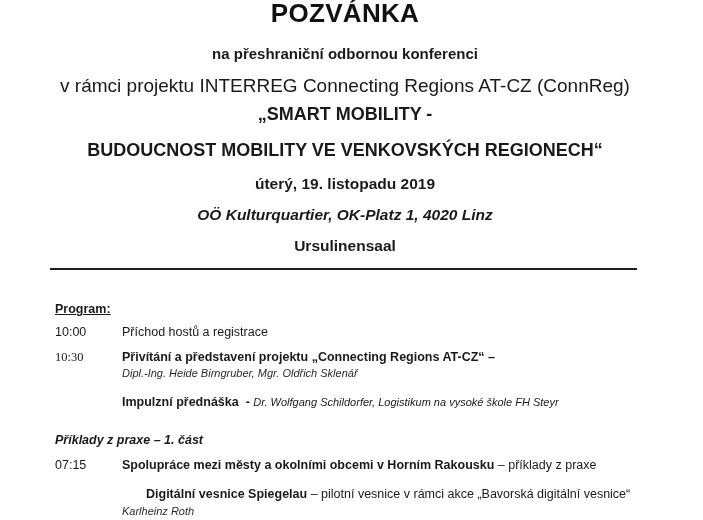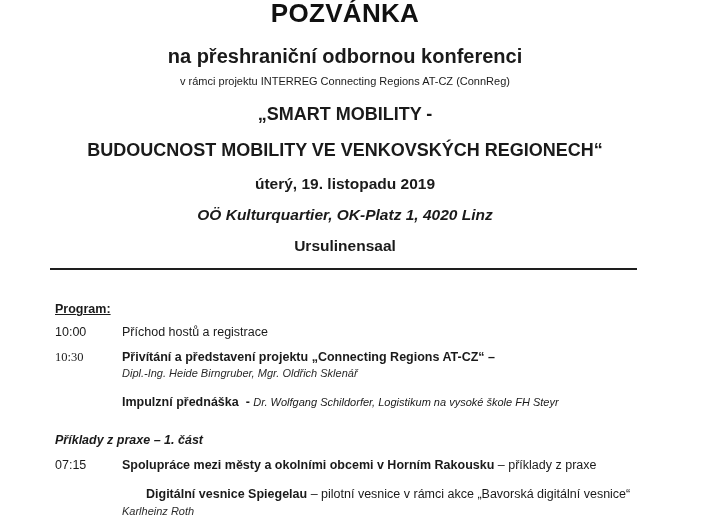--- a/index.html
+++ b/index.html
@@ -20,26 +20,26 @@
 
     .title {
       top: -2px;
       font-size: 26px;
       font-weight: bold;
       letter-spacing: 0.3px;
       color: #111;
     }
     .subtitle {
       top: 45px;
-      font-size: 20px;
+      font-size: 15px;
       font-weight: bold;
     }
     .project {
       top: 75px;
-      font-size: 11px;
+      font-size: 19px;
       font-weight: normal;
     }
     .conf1 {
       top: 104px;
       font-size: 18px;
       font-weight: bold;
     }
     .conf2 {
       top: 140px;
       font-size: 18px;

